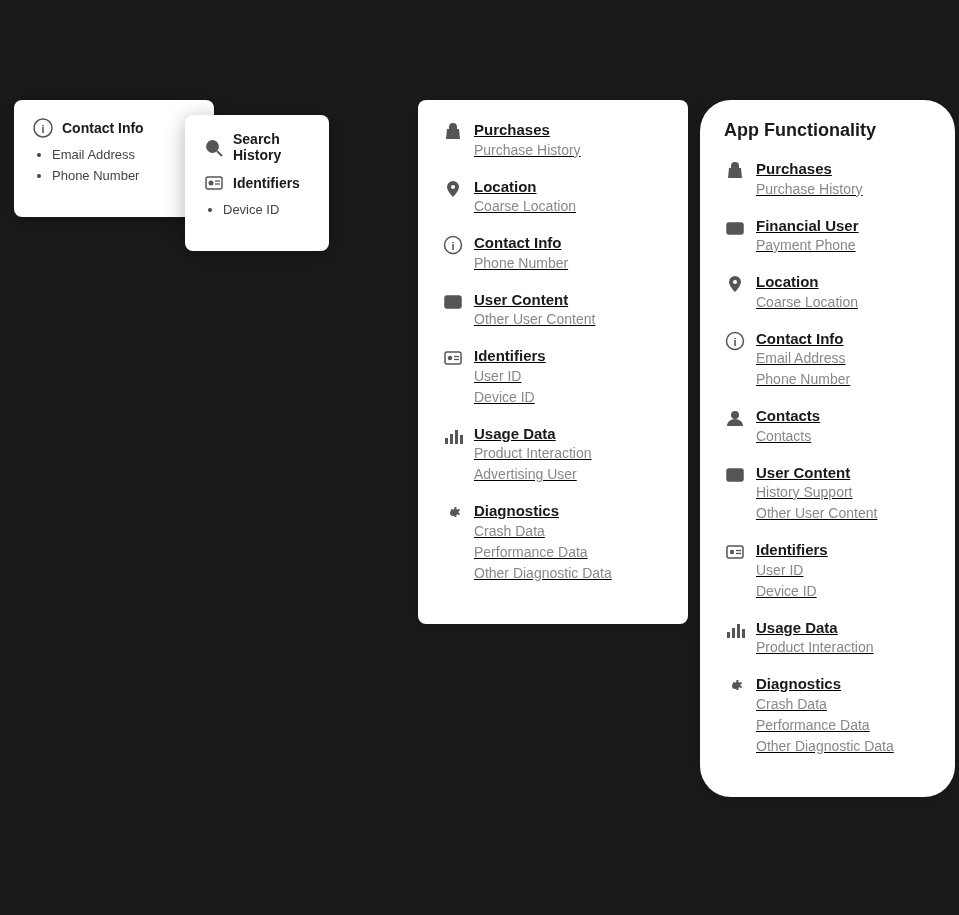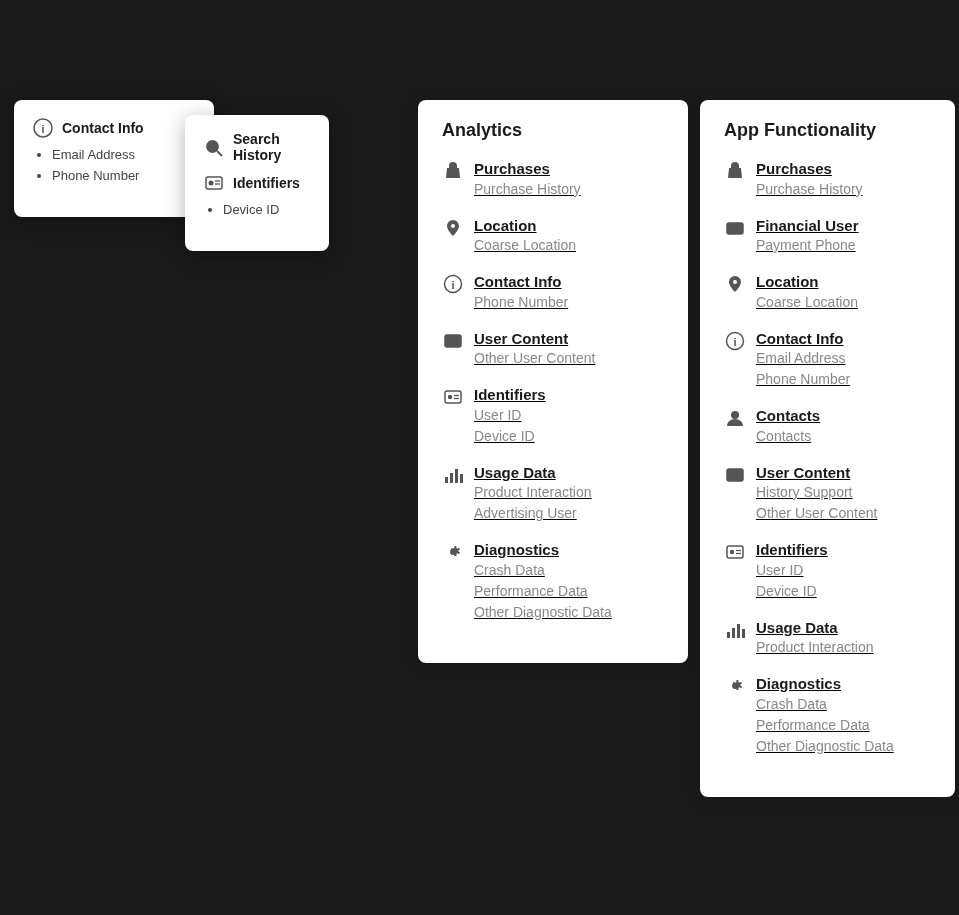--- a/index.html
+++ b/index.html
@@ -121,20 +121,21 @@
       box-shadow: 0 2px 16px rgba(0,0,0,0.15);
     }
 
     
     .panel-app {
       left: 700px;
       top: 100px;
       width: 255px;
       padding: 20px 24px 24px;
       box-shadow: 0 2px 16px rgba(0,0,0,0.15);
+      border-radius: 31px;
     }
   </style>
 </head>
 <body>
 
 <div class="panel panel-tooltip">
   <div class="tooltip-category">
     <span class="category-icon">
       <svg viewBox="0 0 20 20">
           <circle cx="10" cy="10" r="9" fill="none" stroke="#555" stroke-width="1.5"></circle>
@@ -169,21 +170,20 @@
       </svg>
     </span>
     <span class="tooltip-category-name">Identifiers</span>
   </div>
   <ul class="tooltip-items" style="margin-top:4px;">
     <li>Device ID</li>
   </ul>
 </div>
 
 <div class="panel panel-analytics">
-  <div class="panel-title">Analytics</div>
 
   <div class="category-row">
     <span class="category-icon">
       <svg viewBox="0 0 20 20" fill="#555">
           <path d="M6 7V5a4 4 0 018 0v2h2l1 10H3L4 7h2zm2-2a2 2 0 014 0v2H8V5z"></path>
         </svg>
     </span>
     <div class="category-text">
       <span class="category-name">Purchases</span>
       <span class="category-sub">Purchase History</span>

